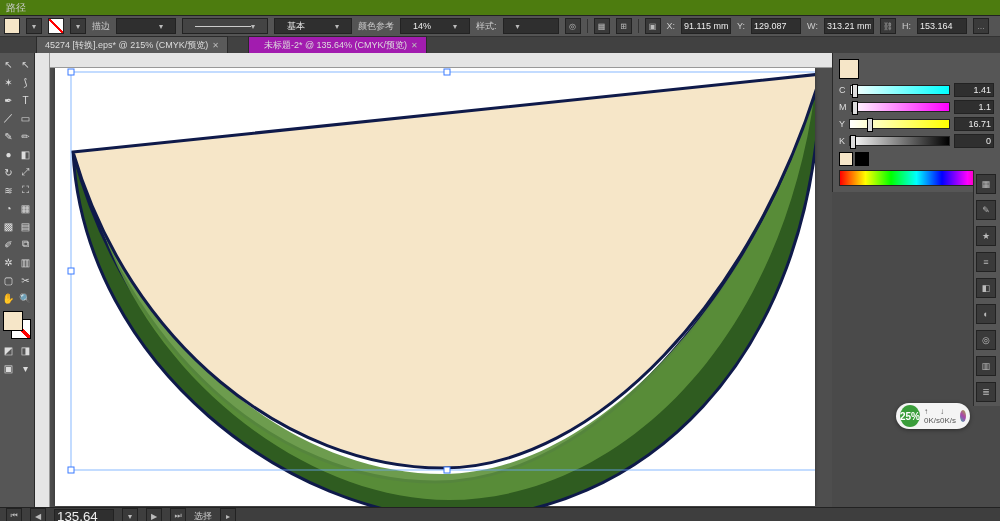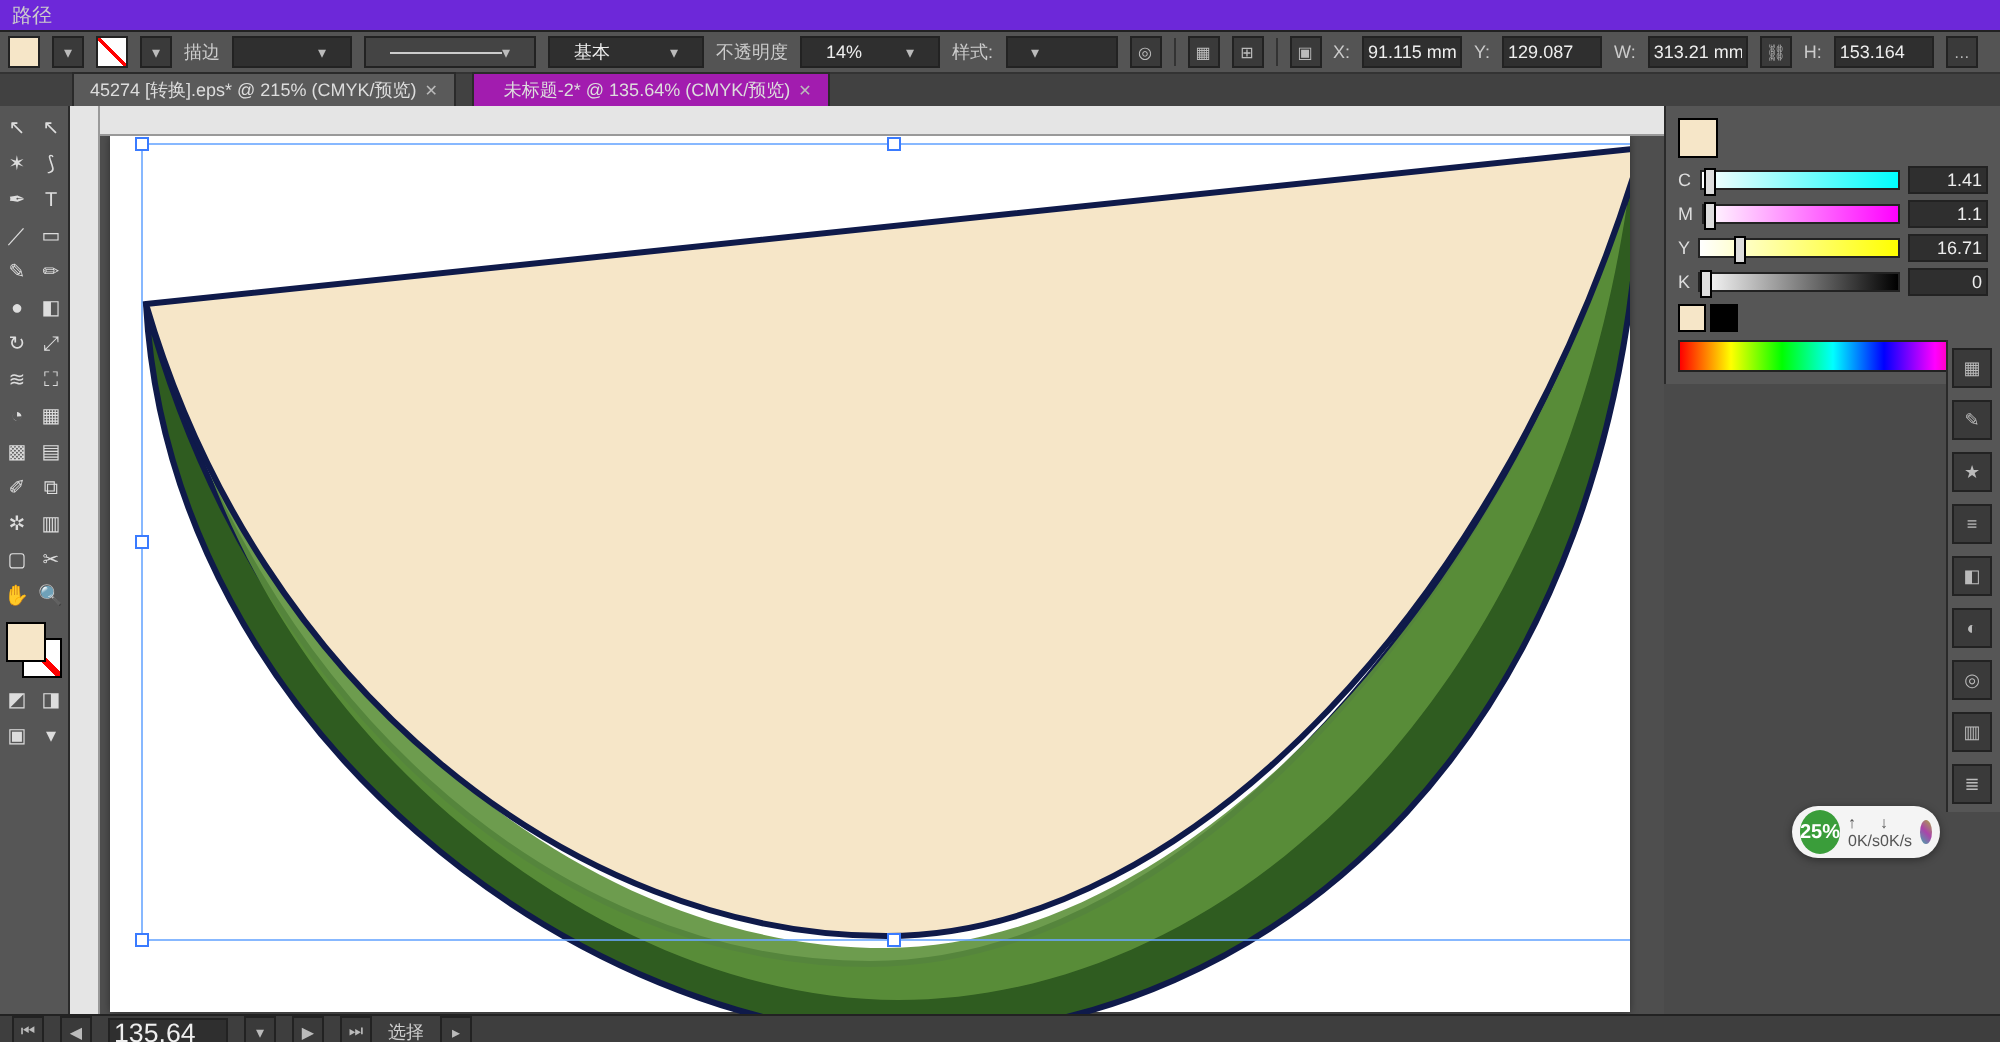--- a/index.html
+++ b/index.html
@@ -10,21 +10,21 @@
     background: #4a4a4a;
     font-family: "Microsoft YaHei", Tahoma, sans-serif;
     font-size: 10px;
     color: #ccc;
     overflow: hidden;
     user-select: none;
   }
   
   .menubar {
     height: 15px;
-    background: #6d28d9;
+    background: #4d7c0f;
     display: flex;
     align-items: center;
     padding: 0 6px;
     gap: 10px;
     font-size: 10px;
     border-bottom: 1px solid #222;
   }
   .menubar span { color: #ccc; }
 
   
@@ -97,21 +97,21 @@
     color: #bbb;
   }
 
   
   .tabbar {
     height: 16px;
     background: #414141;
     display: flex;
     align-items: flex-end;
     padding-left: 36px;
-    gap: 8px;
+    gap: 20px;
     font-size: 9px;
   }
   .tab {
     height: 14px;
     padding: 1px 8px;
     background: #5a5a5a;
     border: 1px solid #2a2a2a;
     border-bottom: none;
     color: #ddd;
     font-size: 9px;
@@ -372,21 +372,21 @@
   <span class="label">描边</span>
   <span class="dd" style="width:34px">
       <span></span>
     </span>
   <span class="dd" style="width:60px;background:#444">
       <span style="display:block;height:1px;width:100%;background:#ccc"></span>
     </span>
   <span class="dd">
       <span>基本</span>
     </span>
-  <span class="label">不透明度</span>
+  <span class="label">颜色参考</span>
   <span class="dd" style="width:44px">
       <span>14%</span>
     </span>
   <span class="label">样式:</span>
   <span class="dd" style="width:30px"></span>
   <span class="mini-icon">◎</span>
   <span class="vdiv"></span>
   <span class="mini-icon">▦</span>
   <span class="mini-icon">⊞</span>
   <span class="vdiv"></span>

